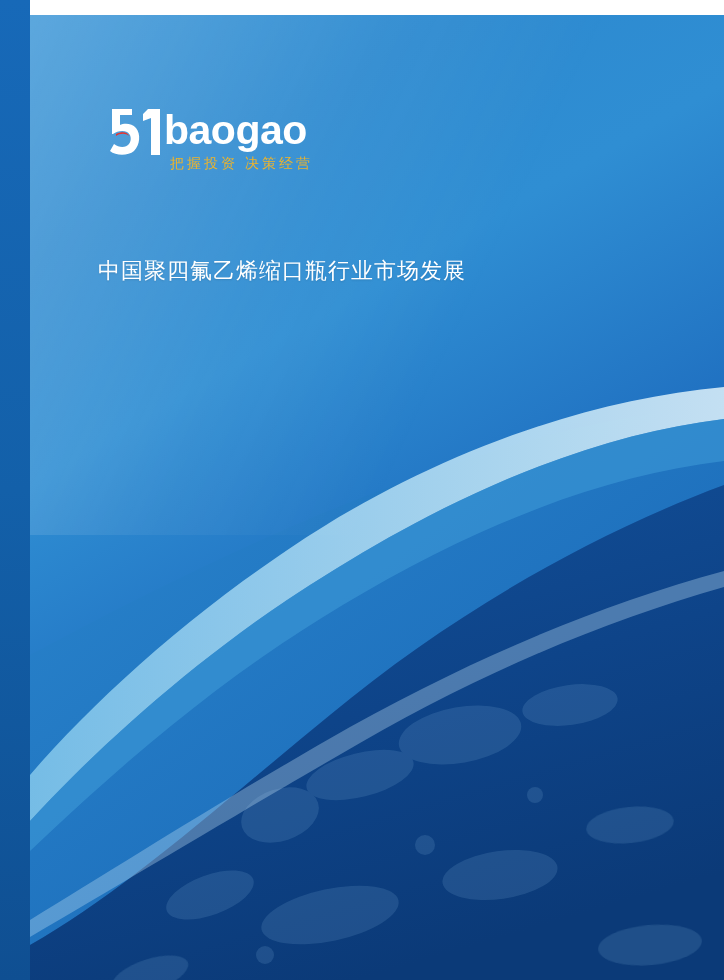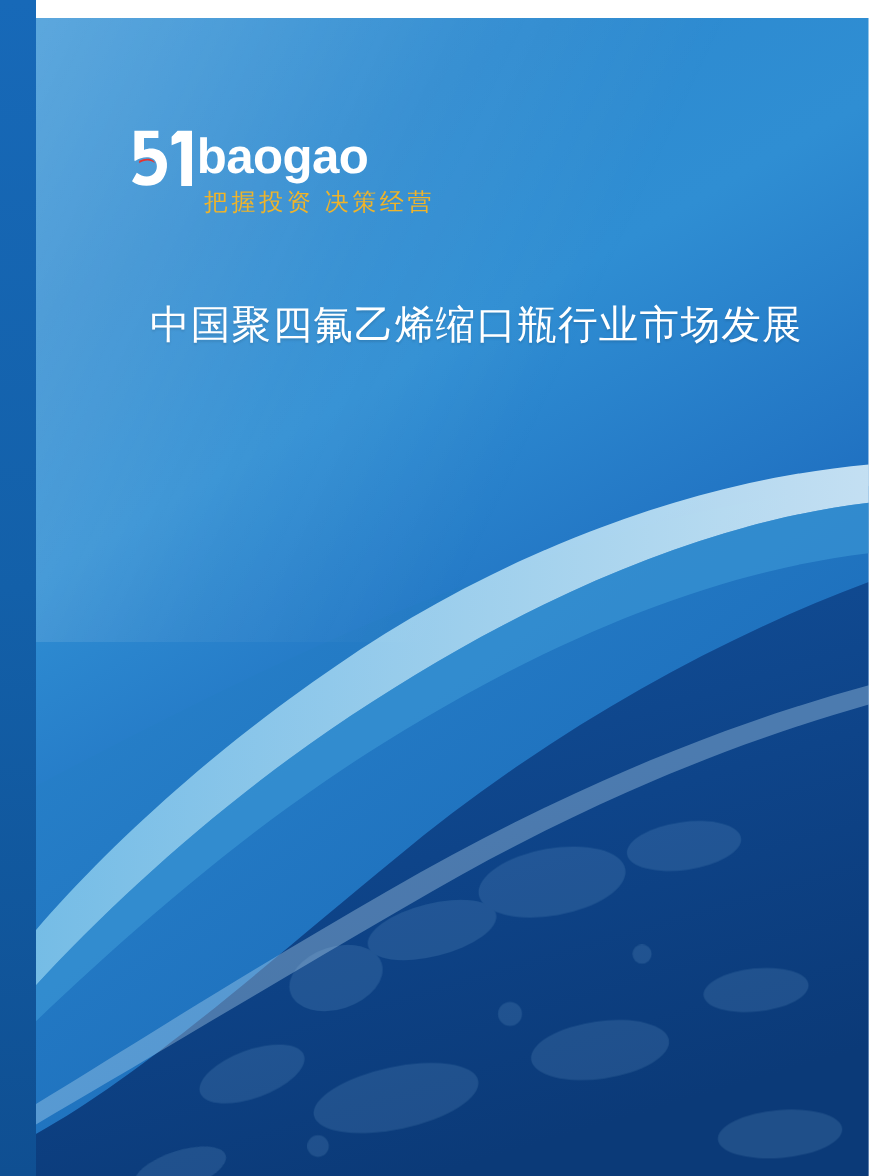--- a/index.html
+++ b/index.html
@@ -86,39 +86,38 @@
     font-weight: bold;
     color: #ffffff;
     letter-spacing: -0.5px;
     line-height: 50px;
     white-space: nowrap;
   }
   .logo-sub {
     position: absolute;
     left: 68px;
     top: 52px;
-    font-size: 20px;
+    font-size: 14px;
     color: #f0b429;
     letter-spacing: 3px;
     white-space: nowrap;
   }
 
   
   .title {
     position: absolute;
     left: 68px;
     top: 228px;
     width: 580px;
     color: #ffffff;
-    font-size: 33px;
+    font-size: 22px;
     line-height: 56px;
     font-weight: normal;
     letter-spacing: 1px;
     text-shadow: 0 1px 2px rgba(0,0,0,0.12);
-    margin-left: 27px;
   }
   .title div { white-space: nowrap; }
 </style>
 </head>
 <body>
 
 <div class="cover">
 
   <div class="left-band"></div>
 

